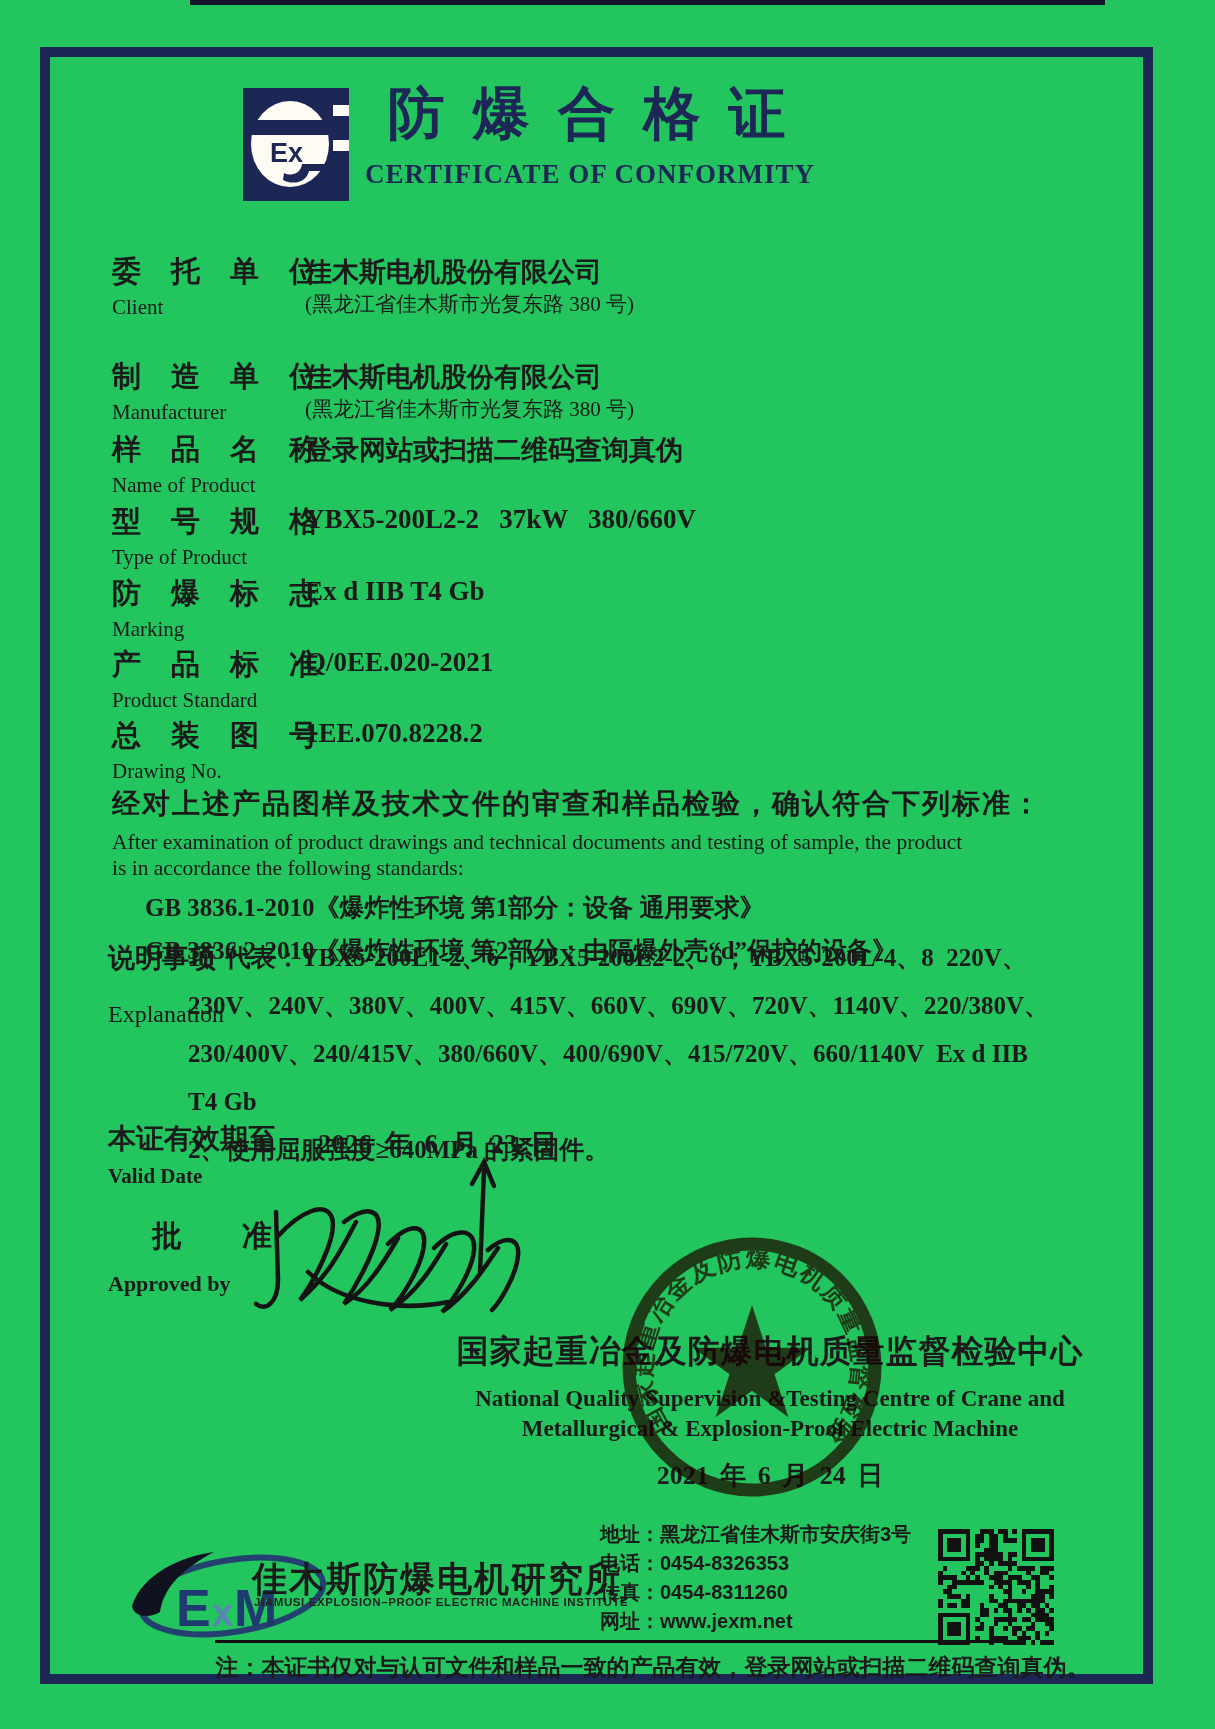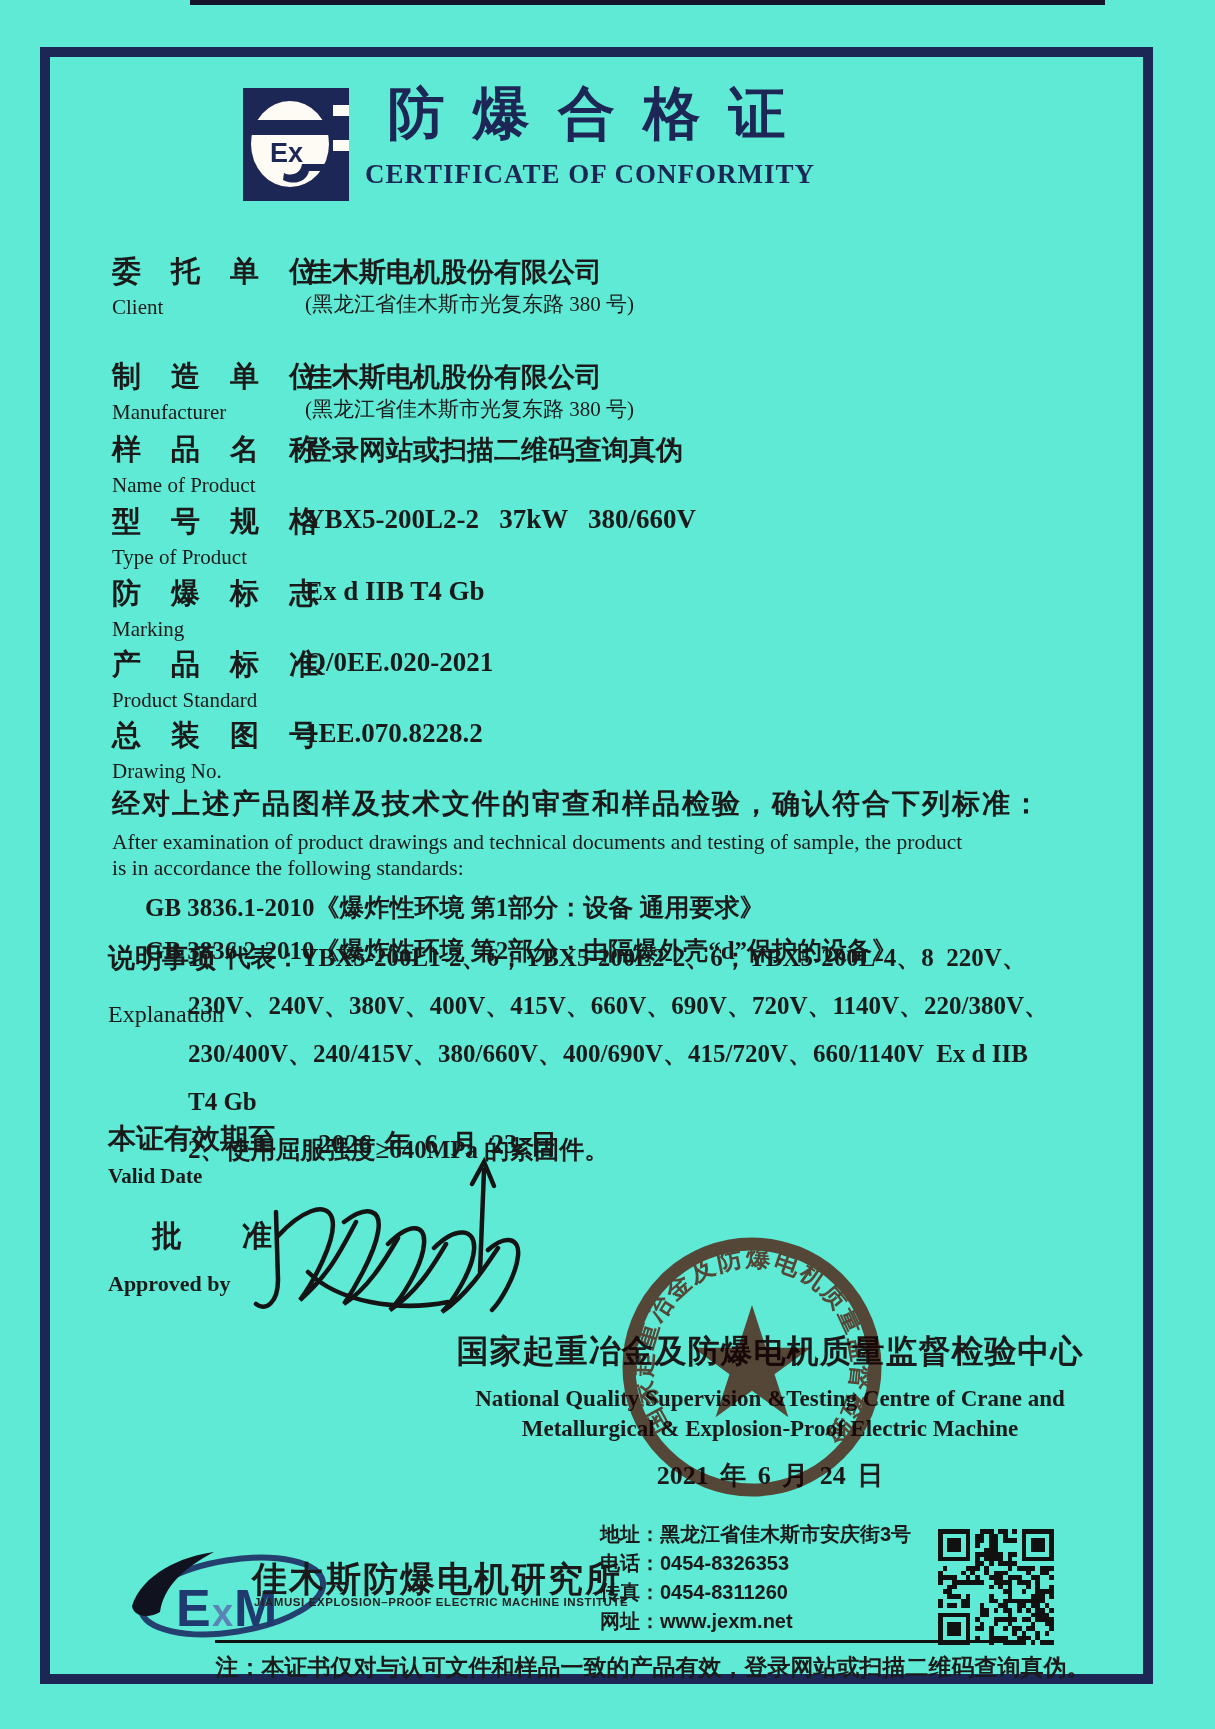--- a/index.html
+++ b/index.html
@@ -1,18 +1,18 @@
 <!DOCTYPE html>
 <html><head>
 <meta charset="utf-8">
 <style>
   html,body{margin:0;padding:0;background:#e8e6de;}
   .page{
     position:relative;width:1215px;height:1729px;margin:0 auto;
-    background:#5eead4;overflow:hidden;
+    background:#22c55e;overflow:hidden;
     font-family:"Liberation Sans",sans-serif;color:#1a1a1a;
   }
   .frame{
     position:absolute;left:40px;top:47px;width:1113px;height:1637px;
     border:10px solid #1d2756;box-sizing:border-box;pointer-events:none;
   }
   .scan-line{position:absolute;left:190px;top:0;width:915px;height:5px;background:#15152a;}
   
   .logo-ex{position:absolute;left:243px;top:88px;width:106px;height:113px;}
   .title-block{position:absolute;left:250px;top:76px;width:680px;text-align:center;}

